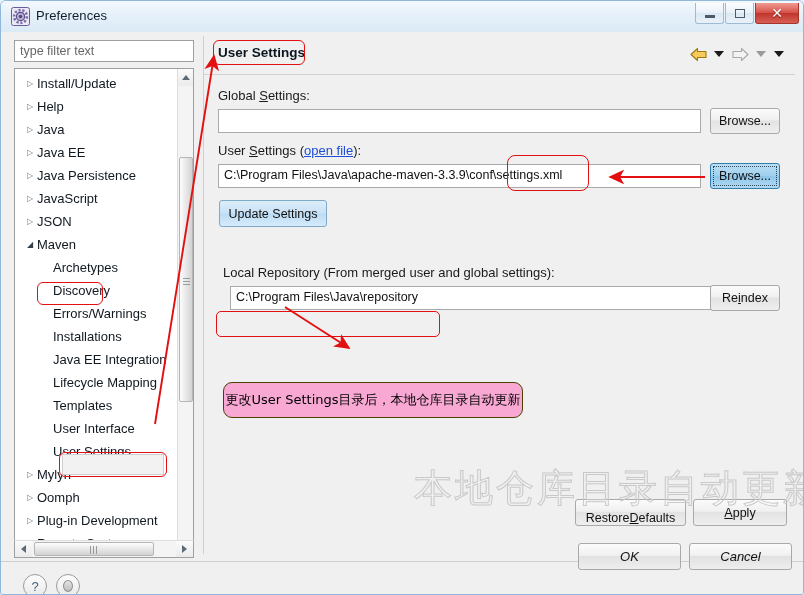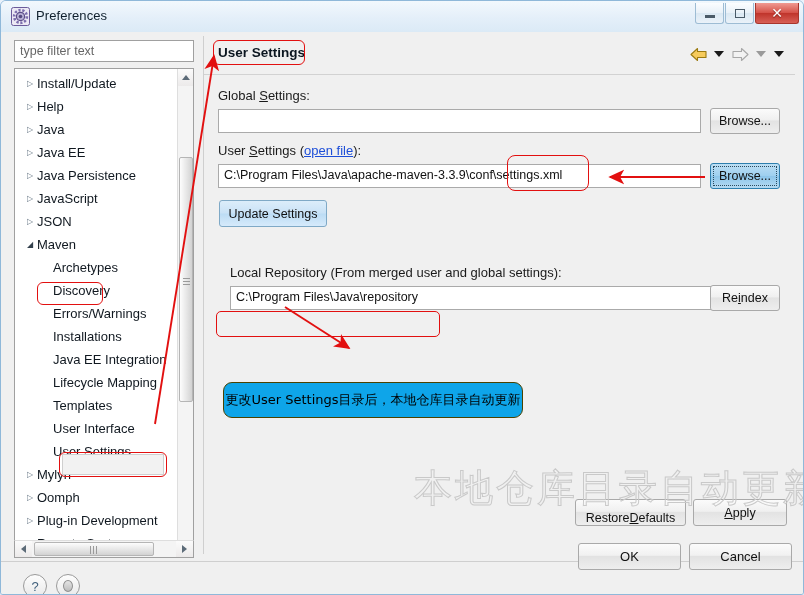--- a/index.html
+++ b/index.html
@@ -202,21 +202,21 @@
     position:absolute;left:708px;top:156px;width:82px;height:40px;
     border:1.6px solid #e21010;border-radius:8px;box-sizing:border-box;
   }
   .mark-repo{
     position:absolute;left:219px;top:283px;width:222px;height:26px;
     border:1.6px solid #e21010;border-radius:5px;box-sizing:border-box;
   }
 
   .note{
     position:absolute;left:222px;top:350px;width:300px;height:36px;
-    background:#0ea5e9;border:1.6px solid #4a4200;border-radius:9px;
+    background:#f9a8d4;border:1.6px solid #4a4200;border-radius:9px;
     box-sizing:border-box;
     display:flex;align-items:center;justify-content:center;
     font-size:13px;color:#000;white-space:nowrap;
     font-family:"DejaVu Sans","Liberation Sans",sans-serif;
   }
 
   .watermark{
     position:absolute;left:413px;top:431px;
     font-size:38px;letter-spacing:3px;
     color:transparent;
@@ -240,21 +240,21 @@
   .hicon .dot{
     width:10px;height:12px;border-radius:50%;
     background:linear-gradient(180deg,#e4e4e4,#bdbdbd);
     border:1px solid #8f8f8f;box-sizing:border-box;
   }
   .footer-btn{
     position:absolute;height:27px;width:103px;
     background:linear-gradient(180deg,#fbfbfb 0%,#f1f1f1 45%,#e2e2e2 50%,#eeeeee 100%);
     border:1px solid #a9a9a9;border-radius:3px;box-sizing:border-box;
     font-size:13px;color:#111;
-    display:flex;align-items:center;justify-content:center;
+    display:flex;align-items:center;justify-content:center;font-style:italic;
   }
 
   
   .arrows{position:absolute;left:0;top:0;width:804px;height:595px;pointer-events:none;}
 </style>
 </head>
 <body>
 
 <div id="app">
   <div class="win-frame">
@@ -385,21 +385,21 @@
           <span>User </span><u>S</u><span>ettings (</span><span class="link">open file</span><span>):</span>
         </div>
         <div class="txtfield" style="left:14px;top:128px;width:483px;">C:\Program Files\Java\apache-maven-3.3.9\conf\settings.xml</div>
         <div class="btn focused" style="left:506px;top:127px;width:70px;">
           <span class="focus-ring"></span>
           <span>Browse...</span>
         </div>
 
         <div class="btn blue" style="left:15px;top:164px;width:108px;height:27px;">Update Settings</div>
 
-        <div class="field-label" style="left:26px;top:229px;">Local Repository (From merged user and global settings):</div>
+        <div class="field-label" style="left:19px;top:229px;">Local Repository (From merged user and global settings):</div>
         <div class="txtfield" style="left:14px;top:250px;width:483px;margin-left:12px;">C:\Program Files\Java\repository</div>
         <div class="btn" style="left:506px;top:249px;width:70px;">
           <span>Re</span>
             <u>i</u>
             <span>ndex</span>
         </div>
 
         <div class="btn" style="left:371px;top:463px;width:111px;height:27px;align-items:flex-end;">
           <span>Restore </span>
             <u>D</u>

